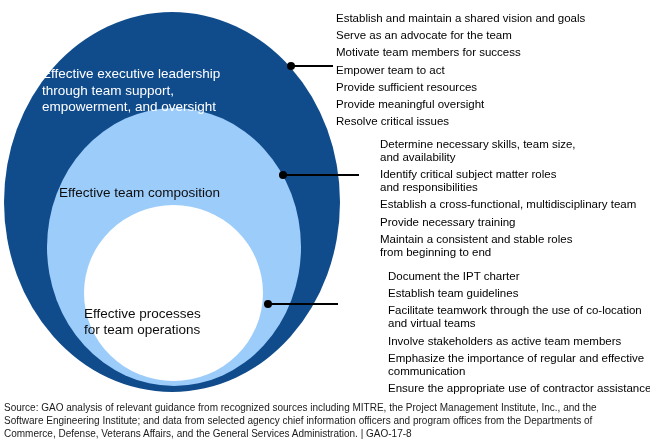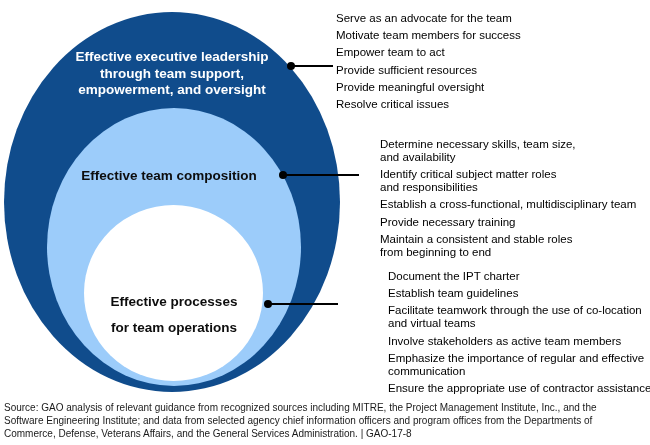--- a/index.html
+++ b/index.html
@@ -28,43 +28,43 @@
     width: 254px; height: 278px;
     background: #9CCCFA;
   }
   .ellipse-inner {
     left: 84px; top: 205px;
     width: 179px; height: 176px;
     background: #ffffff;
   }
   .ring-label {
     position: absolute;
-    font-weight: bold;
-    text-align: center;
+    font-weight: normal;
     white-space: pre-line;
+    margin-top: 17px;
   }
   .label-outer {
     left: 42px; top: 49px;
     width: 260px;
     font-size: 13.5px;
     line-height: 16.5px;
     color: #ffffff;
   }
   .label-middle {
     left: 59px; top: 167px;
     width: 220px;
     font-size: 13.5px;
     line-height: 17px;
     color: #0d0d0d;
   }
   .label-inner {
     left: 84px; top: 289px;
     width: 180px;
     font-size: 13.5px;
-    line-height: 26px;
+    line-height: 16px;
     color: #0d0d0d;
   }
   .connector-line {
     position: absolute;
     height: 2px;
     background: #000000;
   }
   .connector-dot {
     position: absolute;
     width: 8px; height: 8px;
@@ -117,20 +117,21 @@
 for team operations</div>
 
   <div class="connector-dot dot-1"></div>
   <div class="connector-line line-1"></div>
   <div class="connector-dot dot-2"></div>
   <div class="connector-line line-2"></div>
   <div class="connector-dot dot-3"></div>
   <div class="connector-line line-3"></div>
 
   <div class="item-list list-leadership">
+    <div class="list-item">Establish and maintain a shared vision and goals</div>
     <div class="list-item">Serve as an advocate for the team</div>
     <div class="list-item">Motivate team members for success</div>
     <div class="list-item">Empower team to act</div>
     <div class="list-item">Provide sufficient resources</div>
     <div class="list-item">Provide meaningful oversight</div>
     <div class="list-item">Resolve critical issues</div>
   </div>
 
   <div class="item-list list-composition">
     <div class="list-item">Determine necessary skills, team size,

